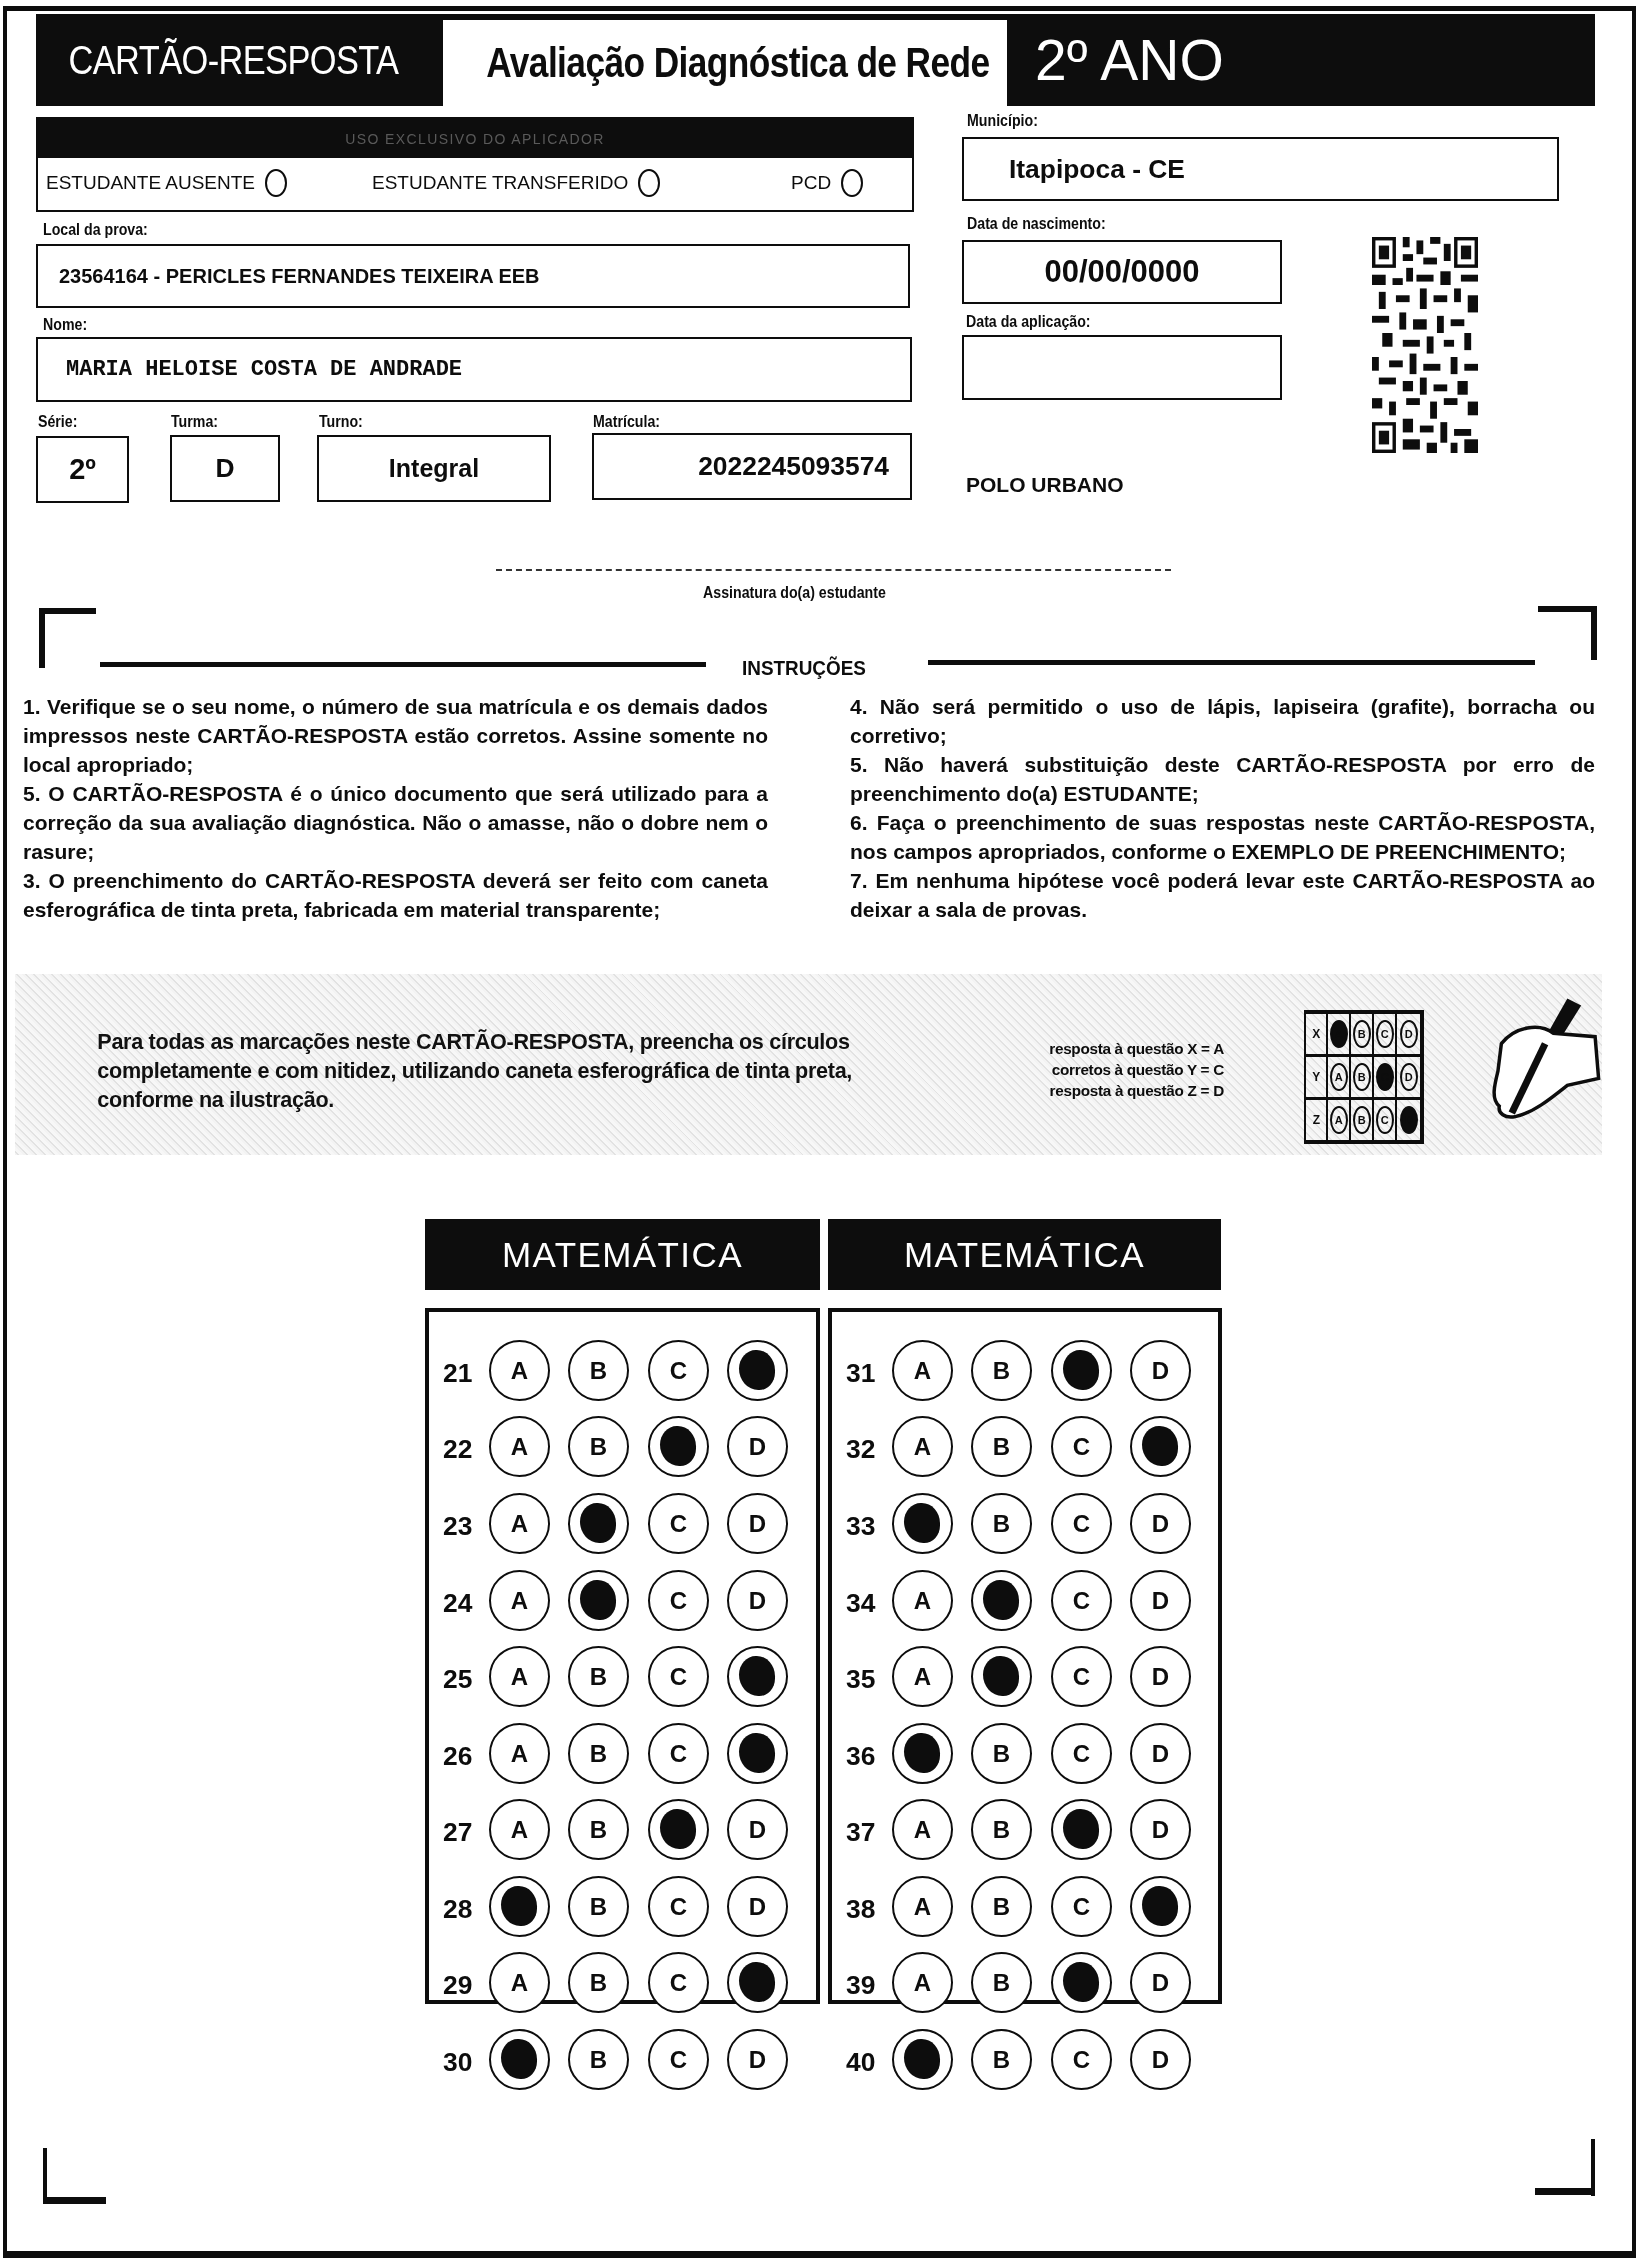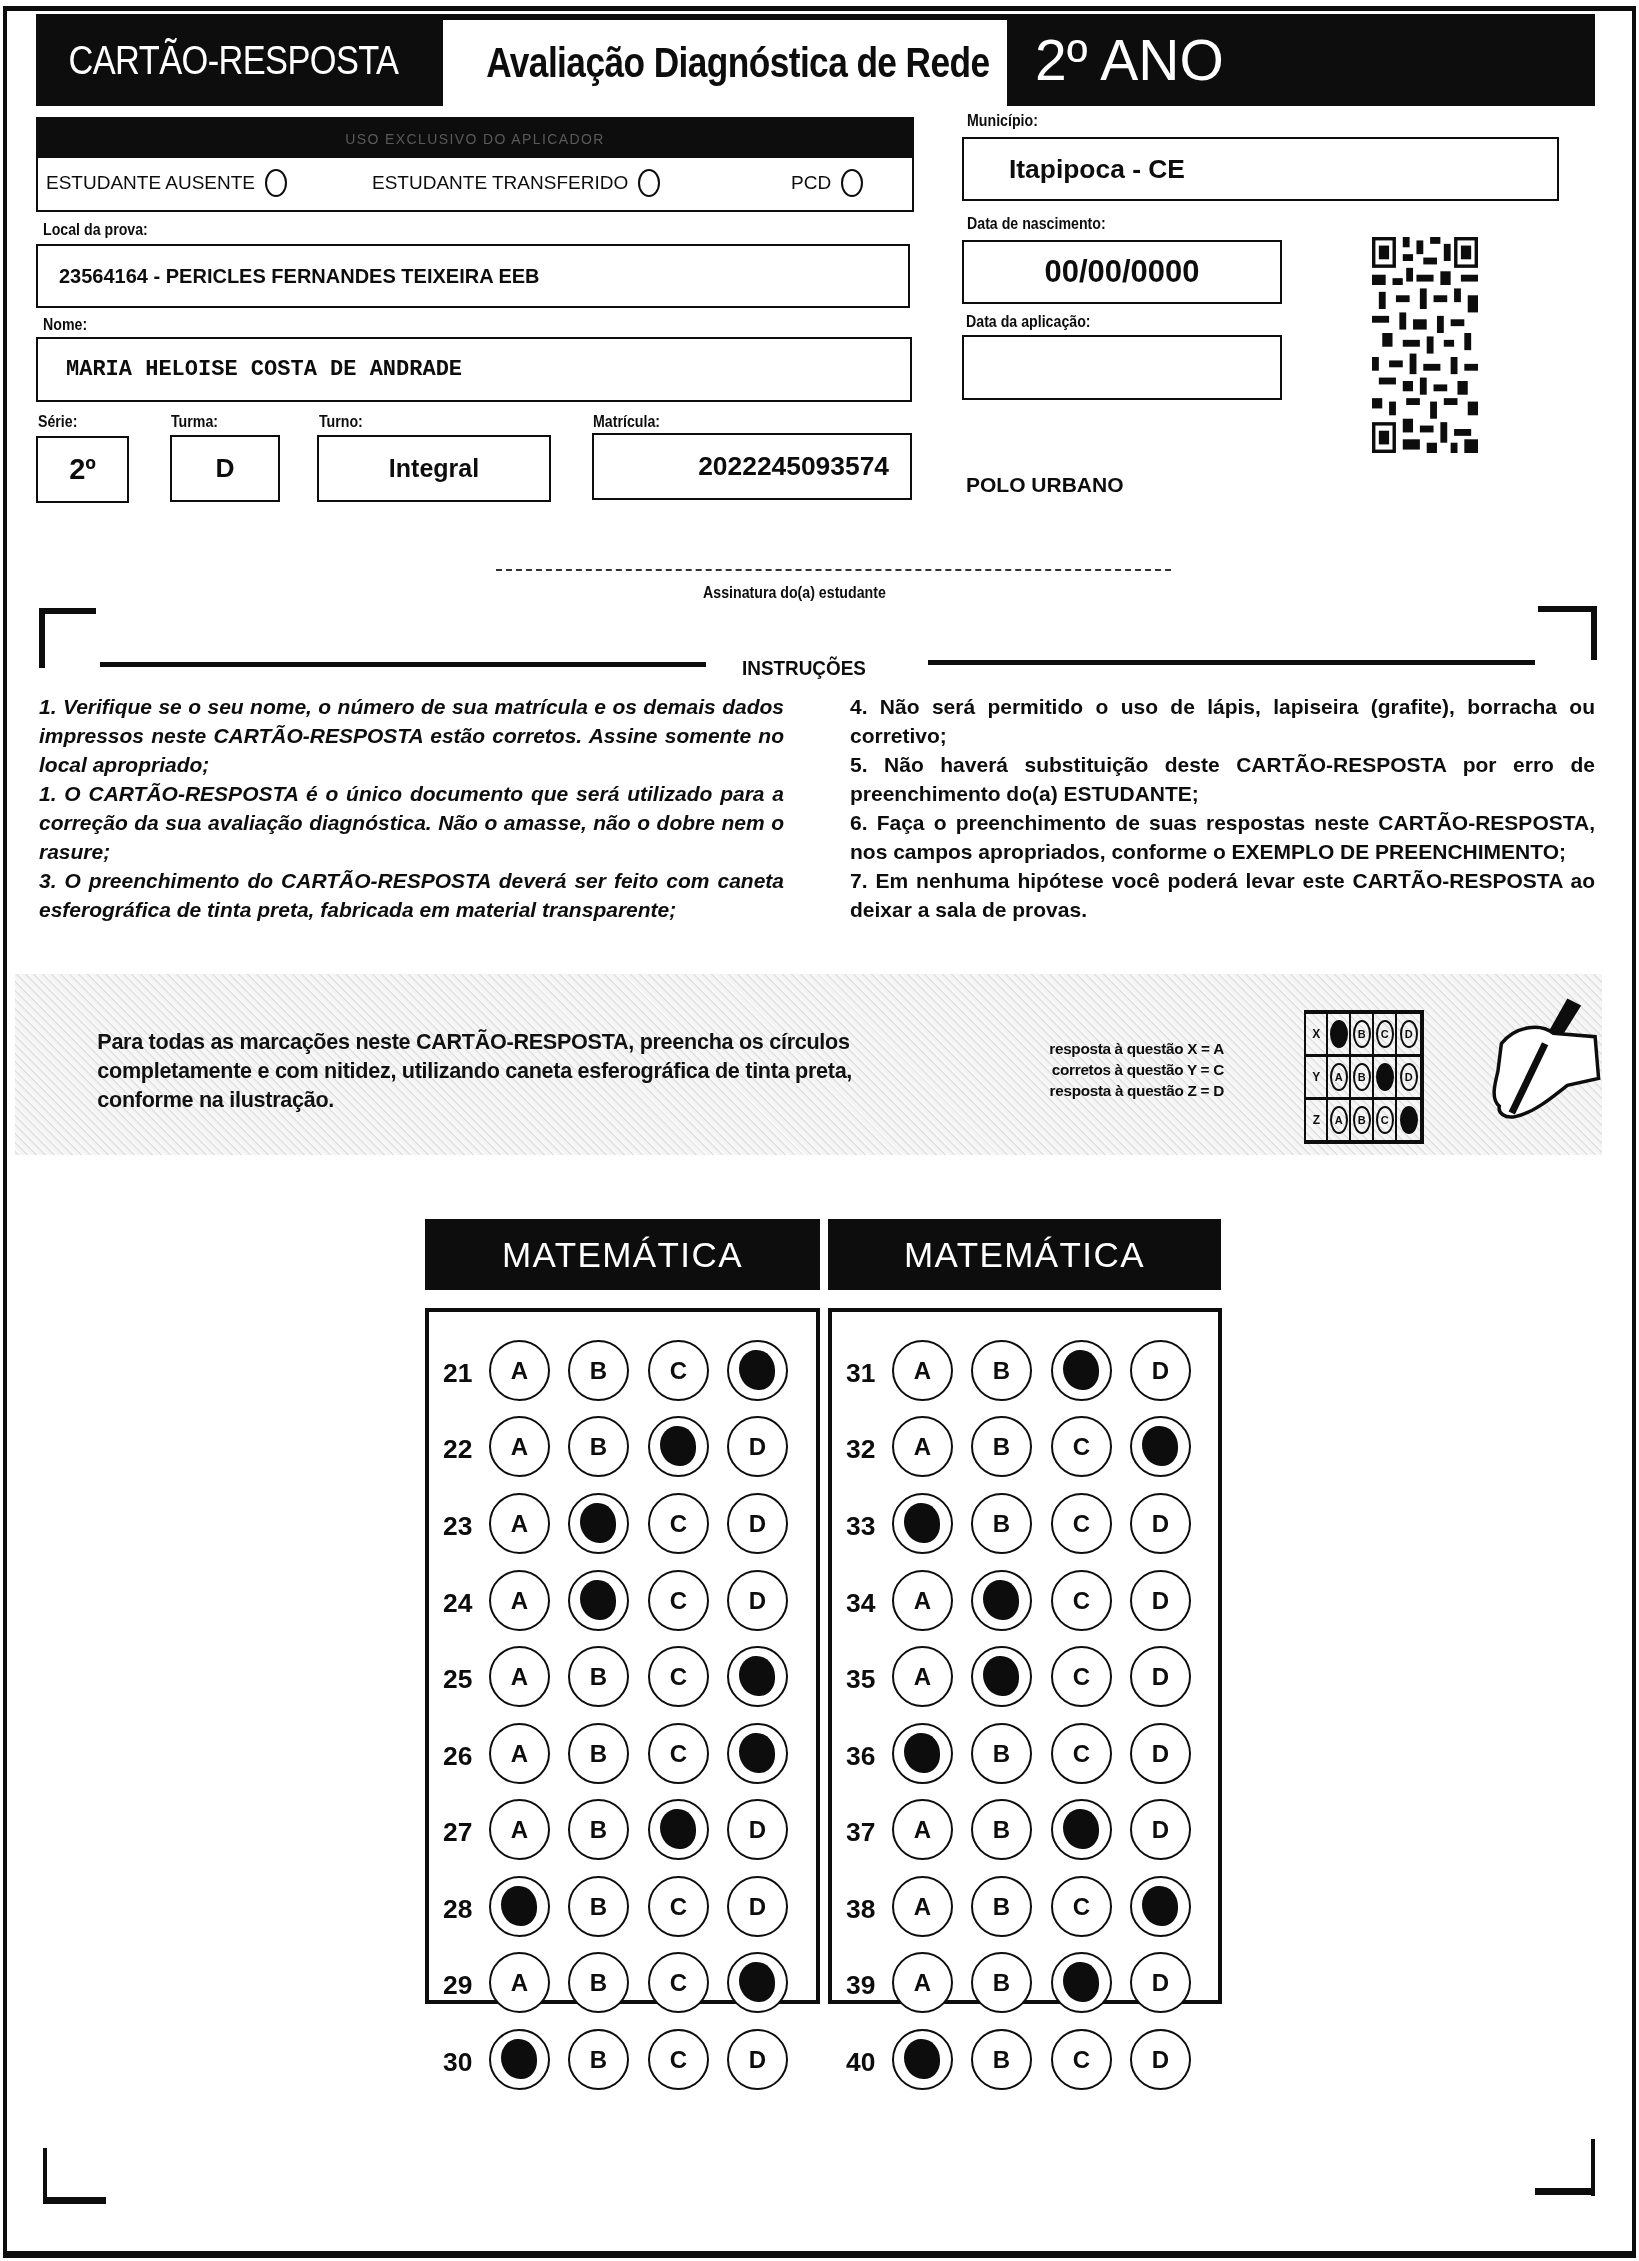--- a/index.html
+++ b/index.html
@@ -215,23 +215,23 @@
 <div class="corner" style="left:1591px; top:606px; width:5.6px; height:54px;"></div>
 <div class="corner" style="left:43px; top:2148px; width:4.2px; height:56px;"></div>
 <div class="corner" style="left:43px; top:2197px; width:63px; height:7px;"></div>
 <div class="corner" style="left:1591px; top:2139px; width:4.2px; height:57px;"></div>
 <div class="corner" style="left:1535px; top:2188px; width:60px; height:7px;"></div>
 
 <div class="instr-line" style="left:100px; top:662px; width:606px;"></div>
 <div class="instr-title">INSTRUÇÕES</div>
 <div class="instr-line" style="left:928px; top:660px; width:607px;"></div>
 
-<div class="instr-col" style="left:39px; top:692px; width:745px;font-style:italic;">
+<div class="instr-col" style="left:23px; top:692px; width:745px;">
   <p>1. Verifique se o seu nome, o número de sua matrícula e os demais dados impressos neste CARTÃO-RESPOSTA estão corretos. Assine somente no local apropriado;</p>
-  <p>1. O CARTÃO-RESPOSTA é o único documento que será utilizado para a correção da sua avaliação diagnóstica. Não o amasse, não o dobre nem o rasure;</p>
+  <p>5. O CARTÃO-RESPOSTA é o único documento que será utilizado para a correção da sua avaliação diagnóstica. Não o amasse, não o dobre nem o rasure;</p>
   <p>3. O preenchimento do CARTÃO-RESPOSTA deverá ser feito com caneta esferográfica de tinta preta, fabricada em material transparente;</p>
 </div>
 <div class="instr-col" style="left:850px; top:692px; width:745px;">
   <p>4. Não será permitido o uso de lápis, lapiseira (grafite), borracha ou corretivo;</p>
   <p>5. Não haverá substituição deste CARTÃO-RESPOSTA por erro de preenchimento do(a) ESTUDANTE;</p>
   <p>6. Faça o preenchimento de suas respostas neste CARTÃO-RESPOSTA, nos campos apropriados, conforme o EXEMPLO DE PREENCHIMENTO;</p>
   <p>7. Em nenhuma hipótese você poderá levar este CARTÃO-RESPOSTA ao deixar a sala de provas.</p>
 </div>
 
 <div class="band">

